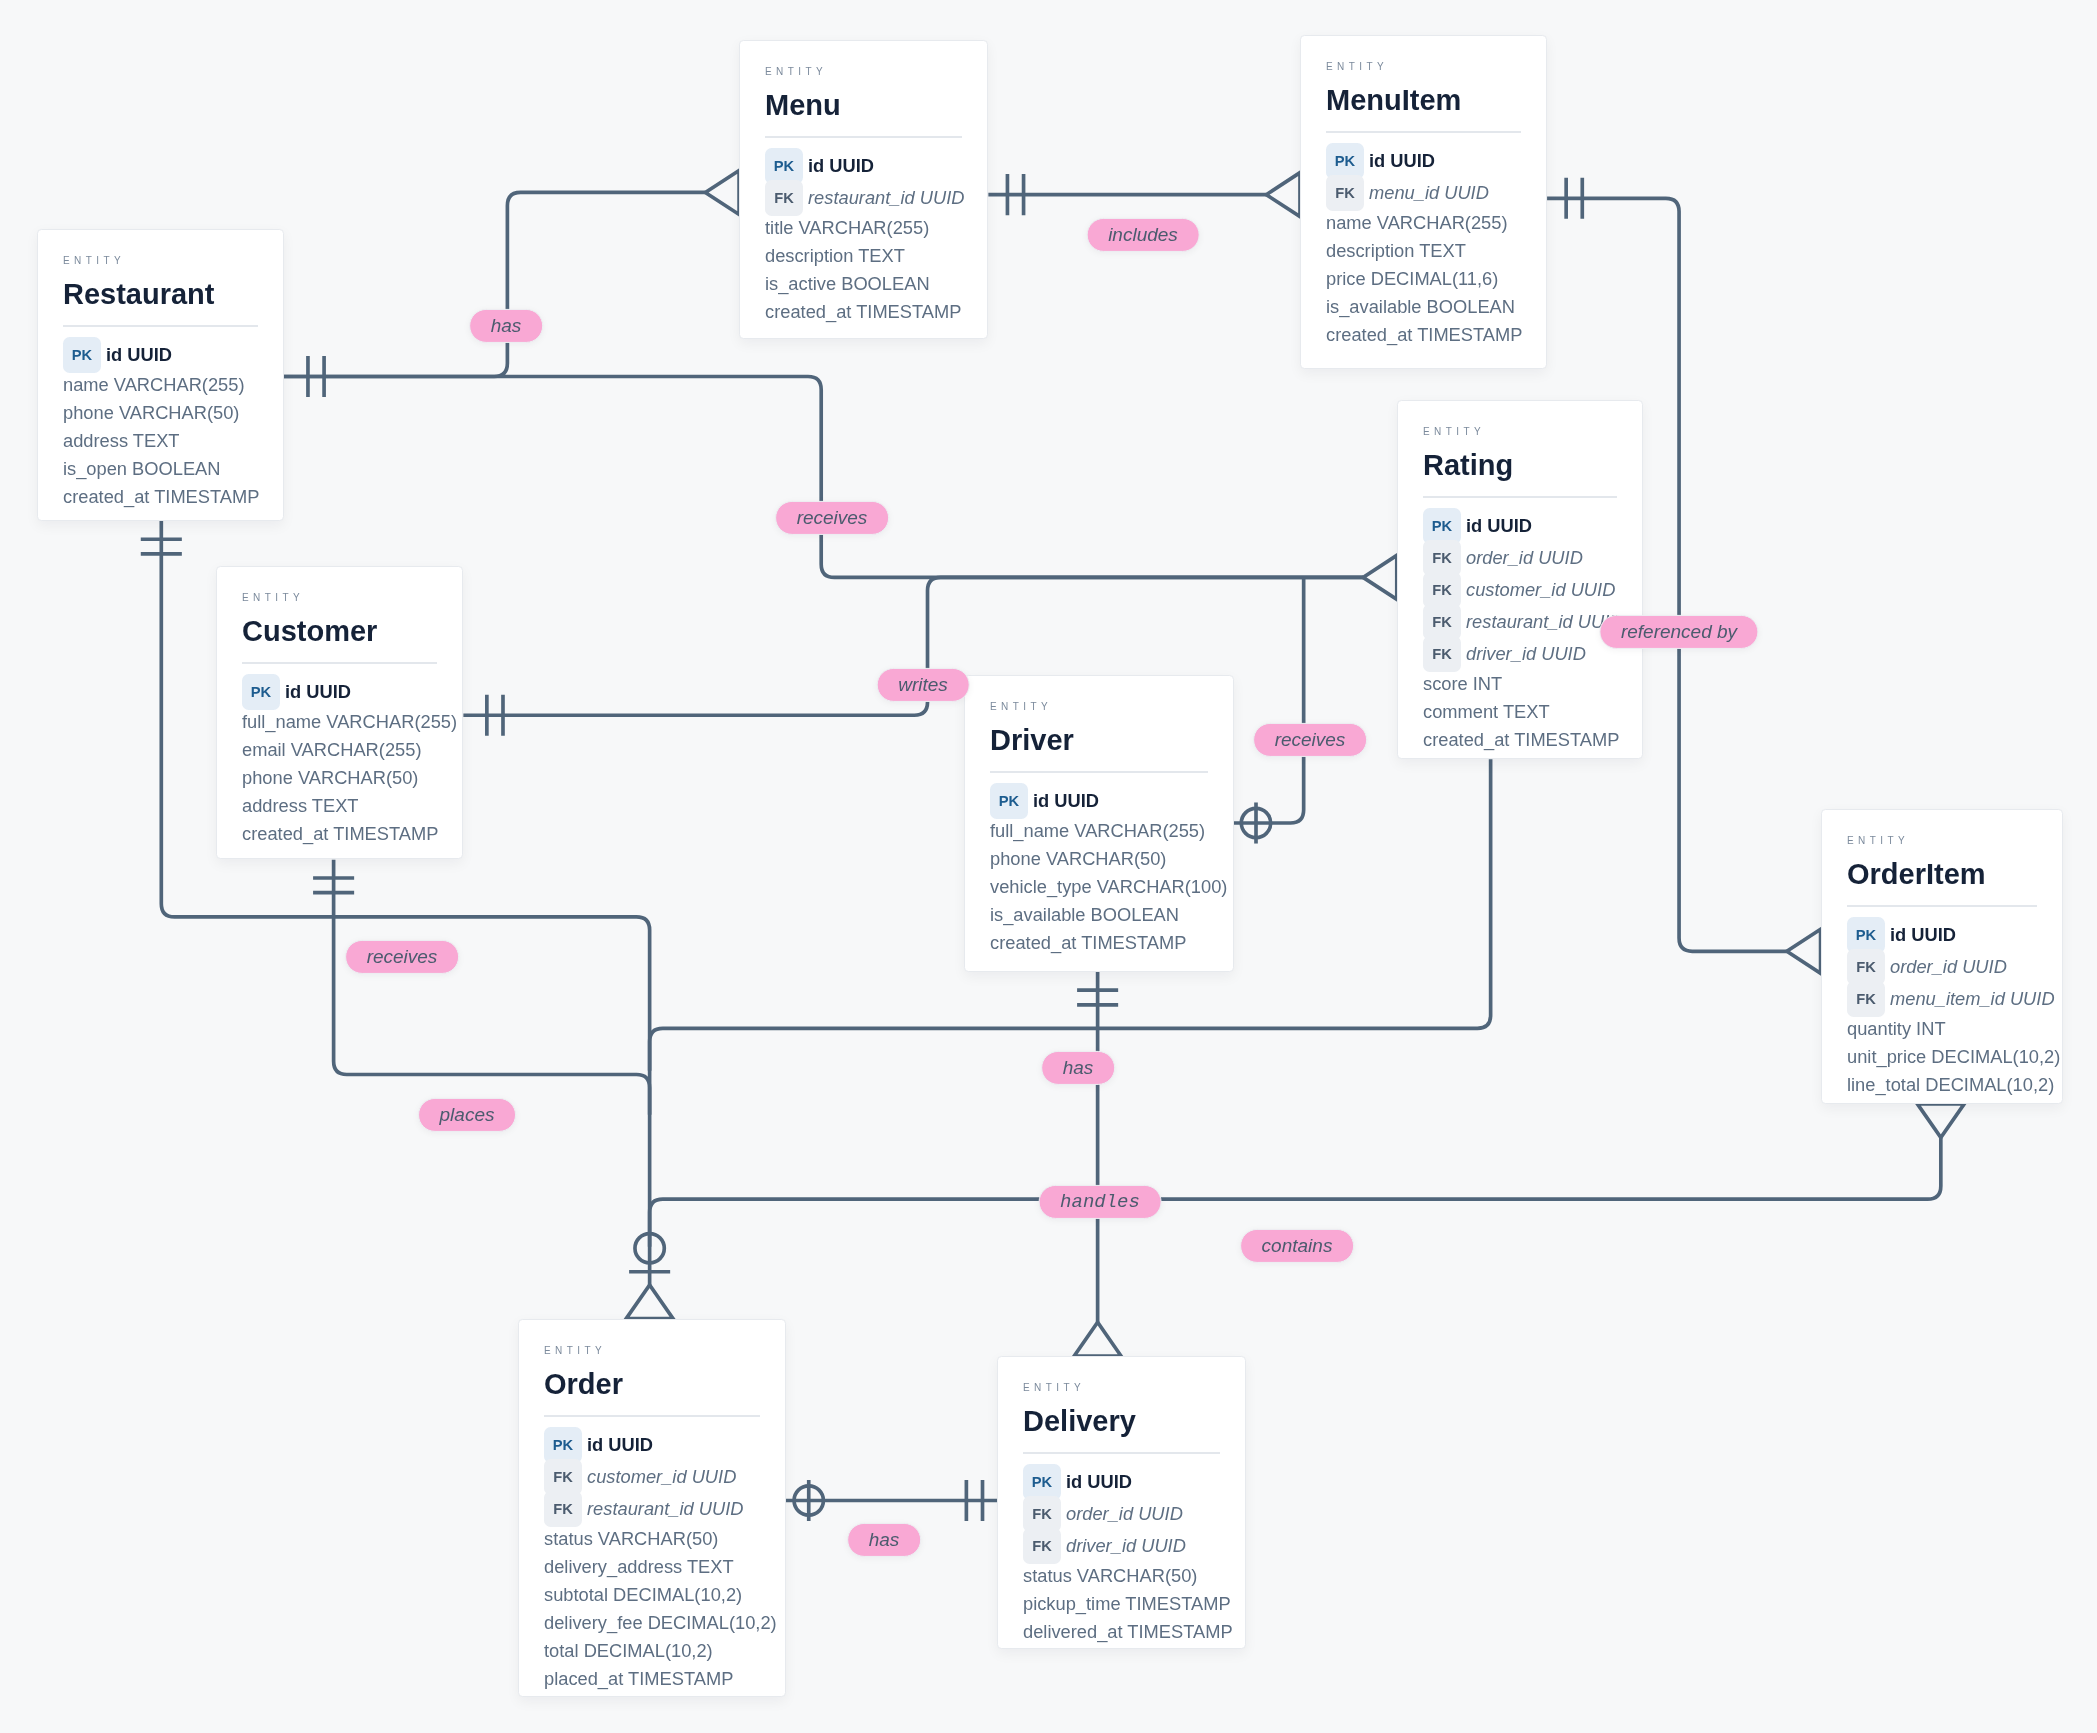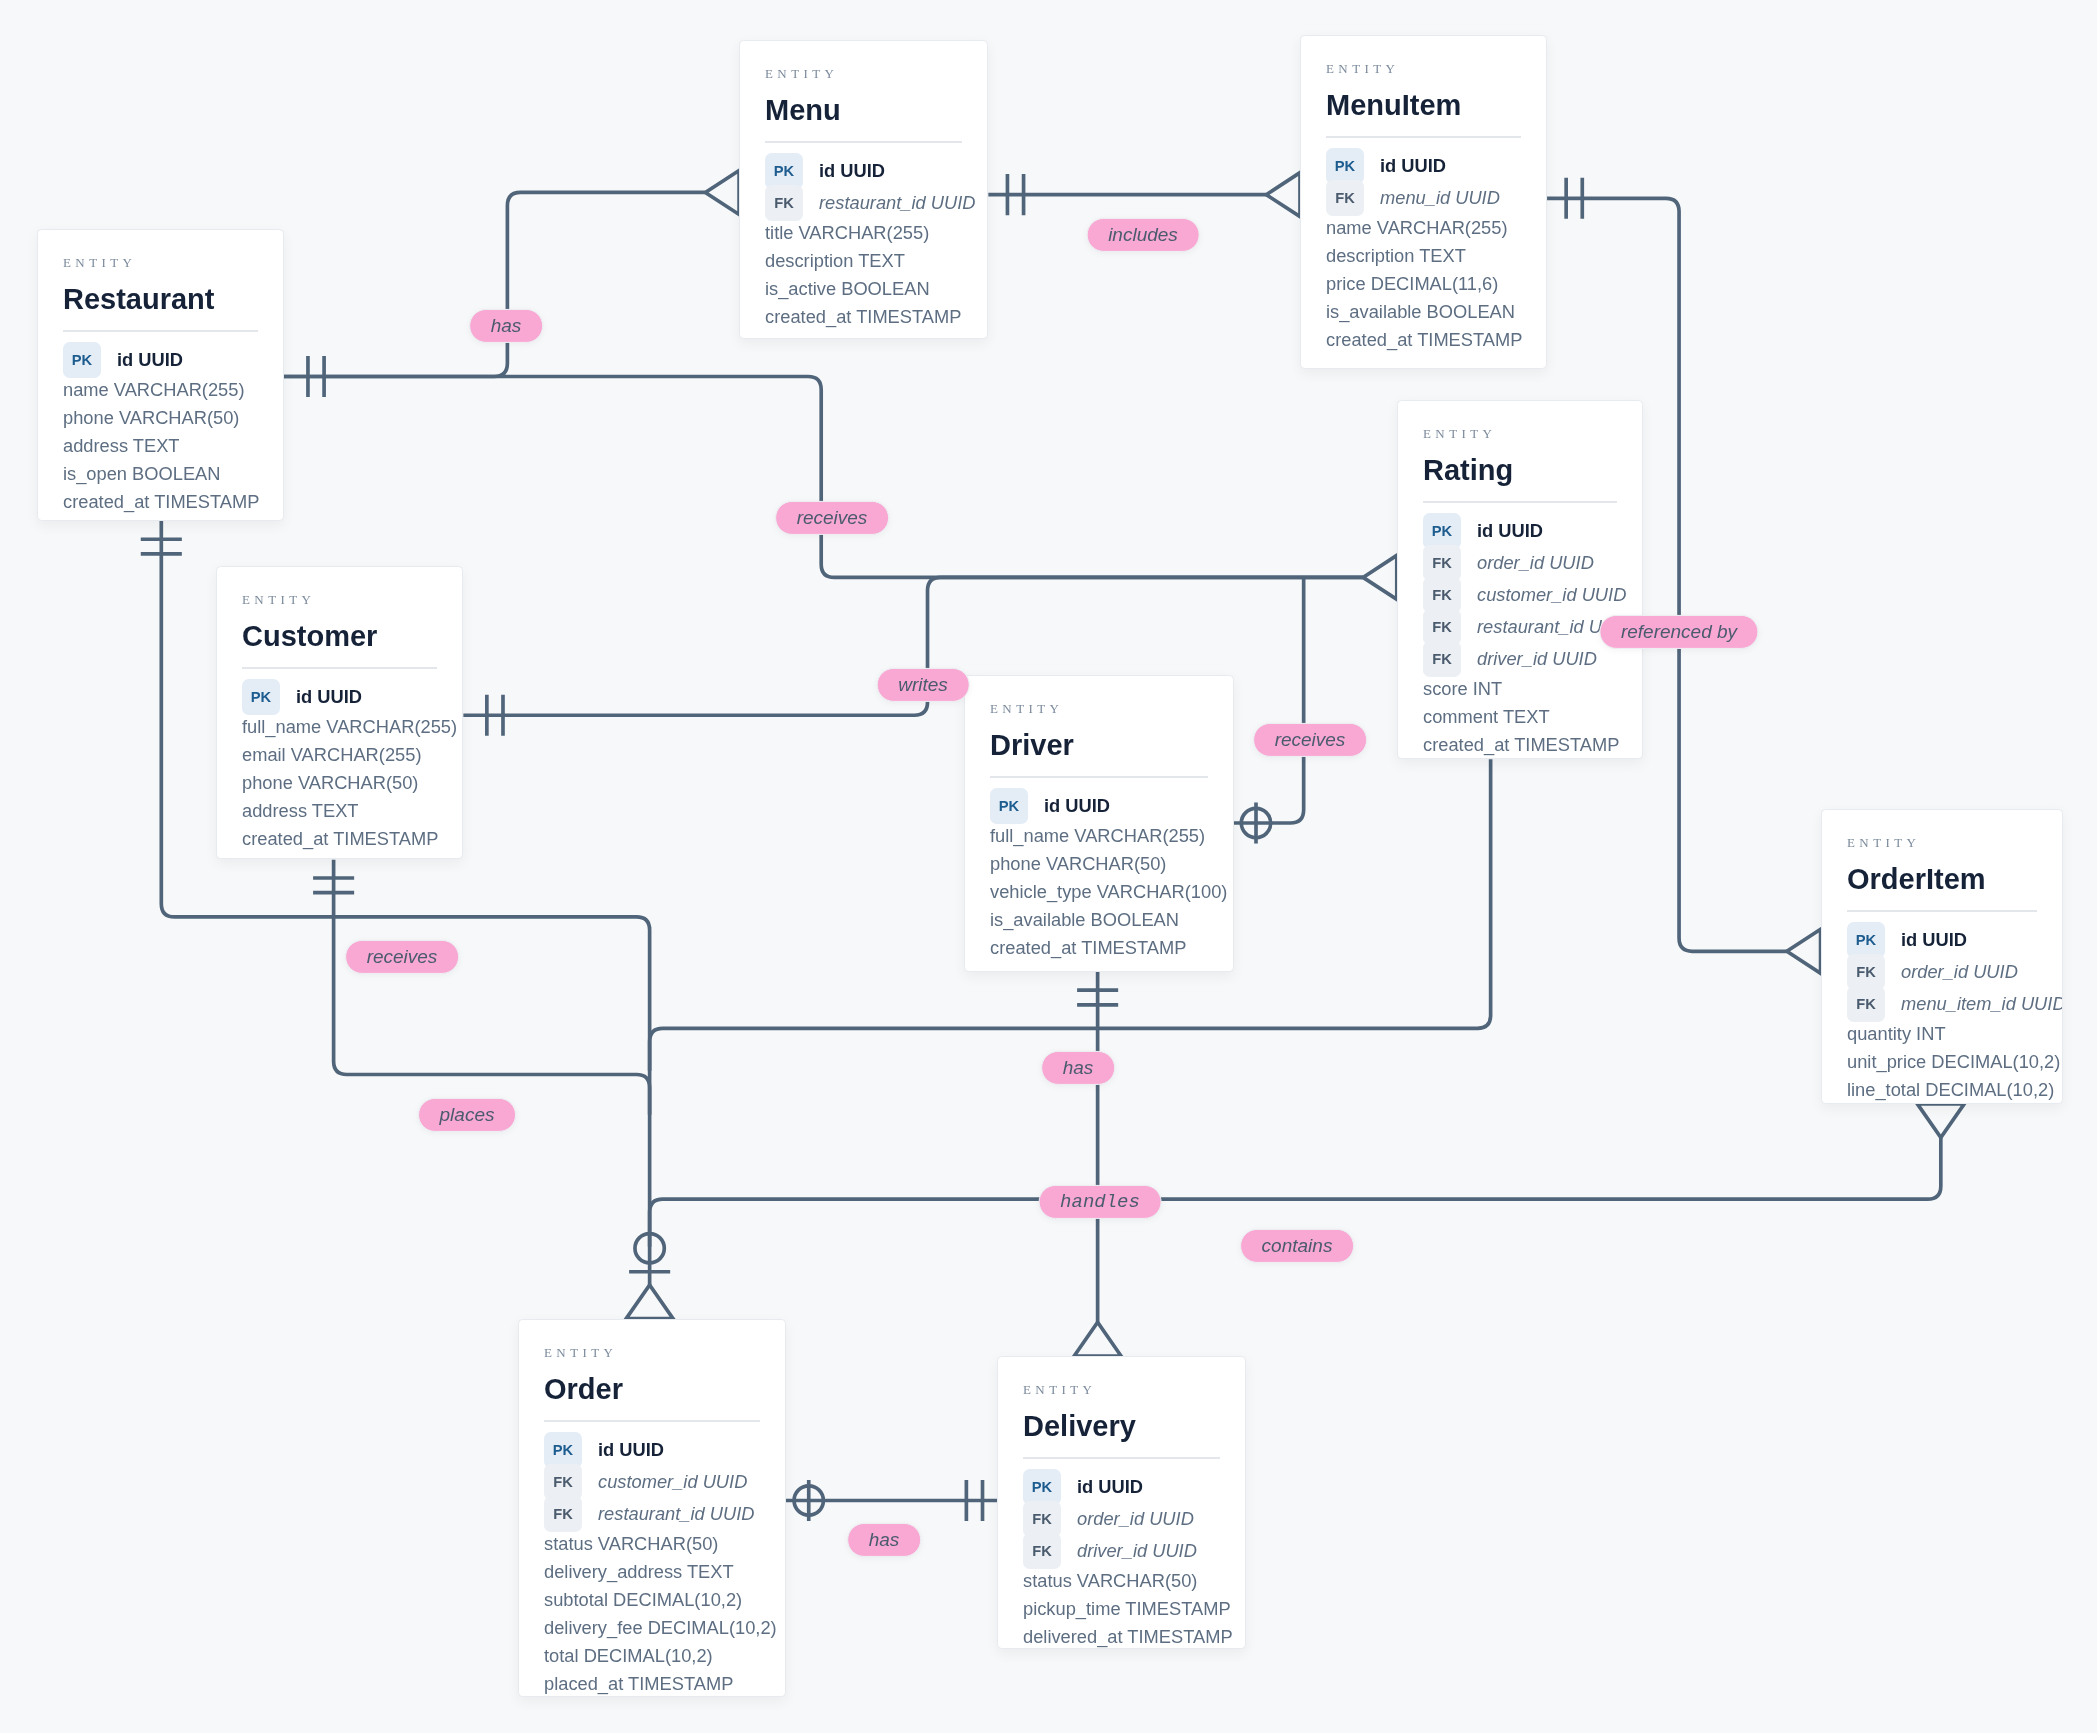--- a/index.html
+++ b/index.html
@@ -1,26 +1,26 @@
 <!DOCTYPE html>
 <html style="font-size:11.7px"><head>
 <meta charset="utf-8">
 <style>
   html,body{margin:0;padding:0;background:#f7f8f9;font-family:"Liberation Sans",sans-serif;}
   #canvas{position:relative;width:2097px;height:1734px;background:#f7f8f9;overflow:hidden;}
   #wires{position:absolute;left:0;top:0;z-index:1;}
   .entity-card{position:absolute;background:#ffffff;border:1.5px solid #e7eaee;border-radius:4.4px;
     box-shadow:0 4.4px 13.2px rgba(15,23,42,.05);padding:25px 25px;box-sizing:border-box;overflow:hidden;z-index:2;}
-  .kicker{font-size:13px;letter-spacing:4.4px;color:#7b8a9c;margin-bottom:11.7px;font-family:Liberation Serif, serif;}
+  .kicker{font-size:10px;letter-spacing:4.4px;color:#7b8a9c;margin-bottom:11.7px;}
   .title{font-size:29px;font-weight:bold;color:#152238;margin-bottom:14.7px;}
   .divider{height:1.5px;background:#e3e7ec;margin-bottom:11.7px;}
   .row{display:flex;align-items:center;height:28px;font-size:18.3px;color:#5d6e82;white-space:nowrap;}
   .row.badged{height:32px;}
   .badge{display:inline-block;width:38px;text-align:center;padding:10px 0;border-radius:6.6px;
-    font-size:14.7px;font-weight:bold;margin-right:16px;flex:0 0 auto;}
+    font-size:14.7px;font-weight:bold;margin-right:5px;flex:0 0 auto;}
   .badge.pk{background:#e4edf6;color:#1d5c8f;}
   .badge.fk{background:#eceff3;color:#4b5b6e;}
   .row.pk .attr{font-weight:bold;color:#152238;}
   .row.fk .attr{font-style:italic;}
   .rel-pill{position:absolute;transform:translate(-50%,-50%);background:#f9a8d4;border:1.5px solid #edf0f3;
     border-radius:22px;padding:5.1px 20.5px;font-size:19px;font-style:italic;color:#4b5b6e;z-index:3;
     box-shadow:0 1.5px 7.3px rgba(15,23,42,.05);white-space:nowrap;margin-top:40px;}
   svg path, svg circle{vector-effect:none;}
 </style>
 </head>

